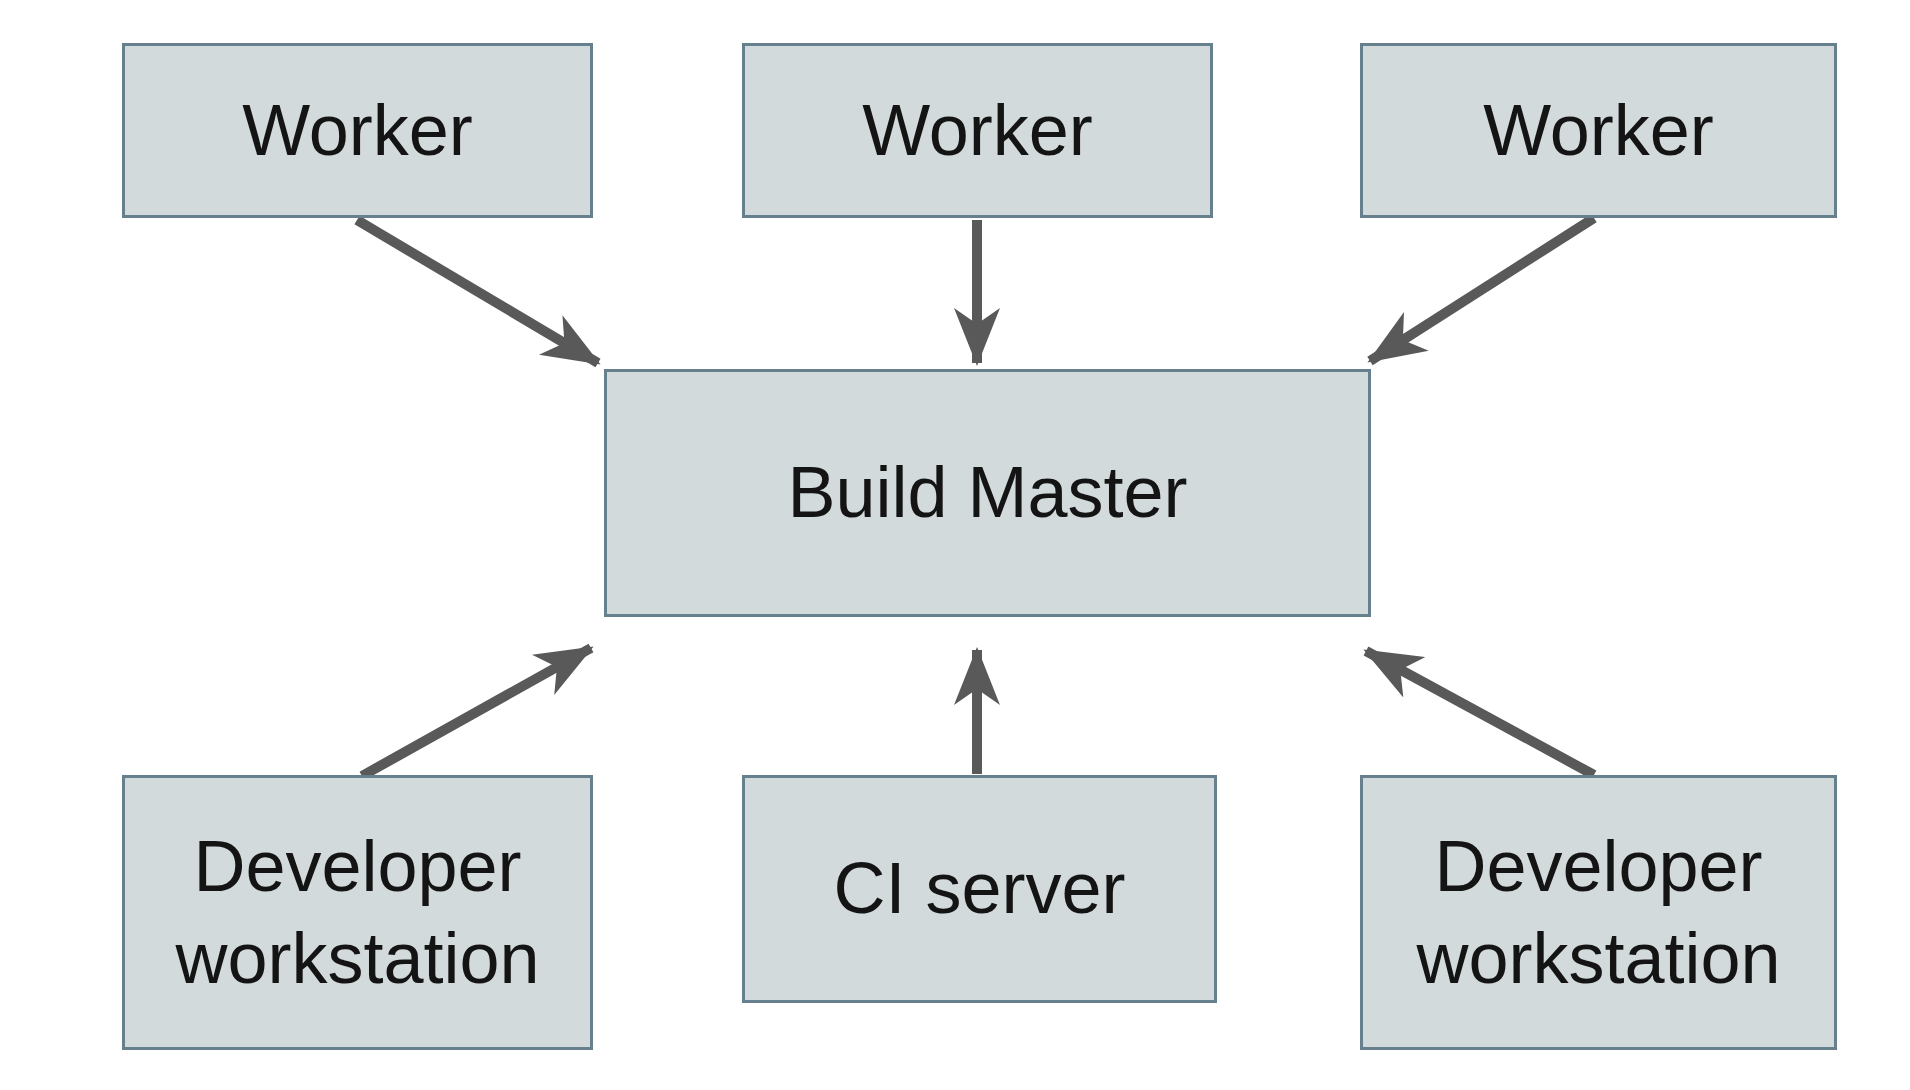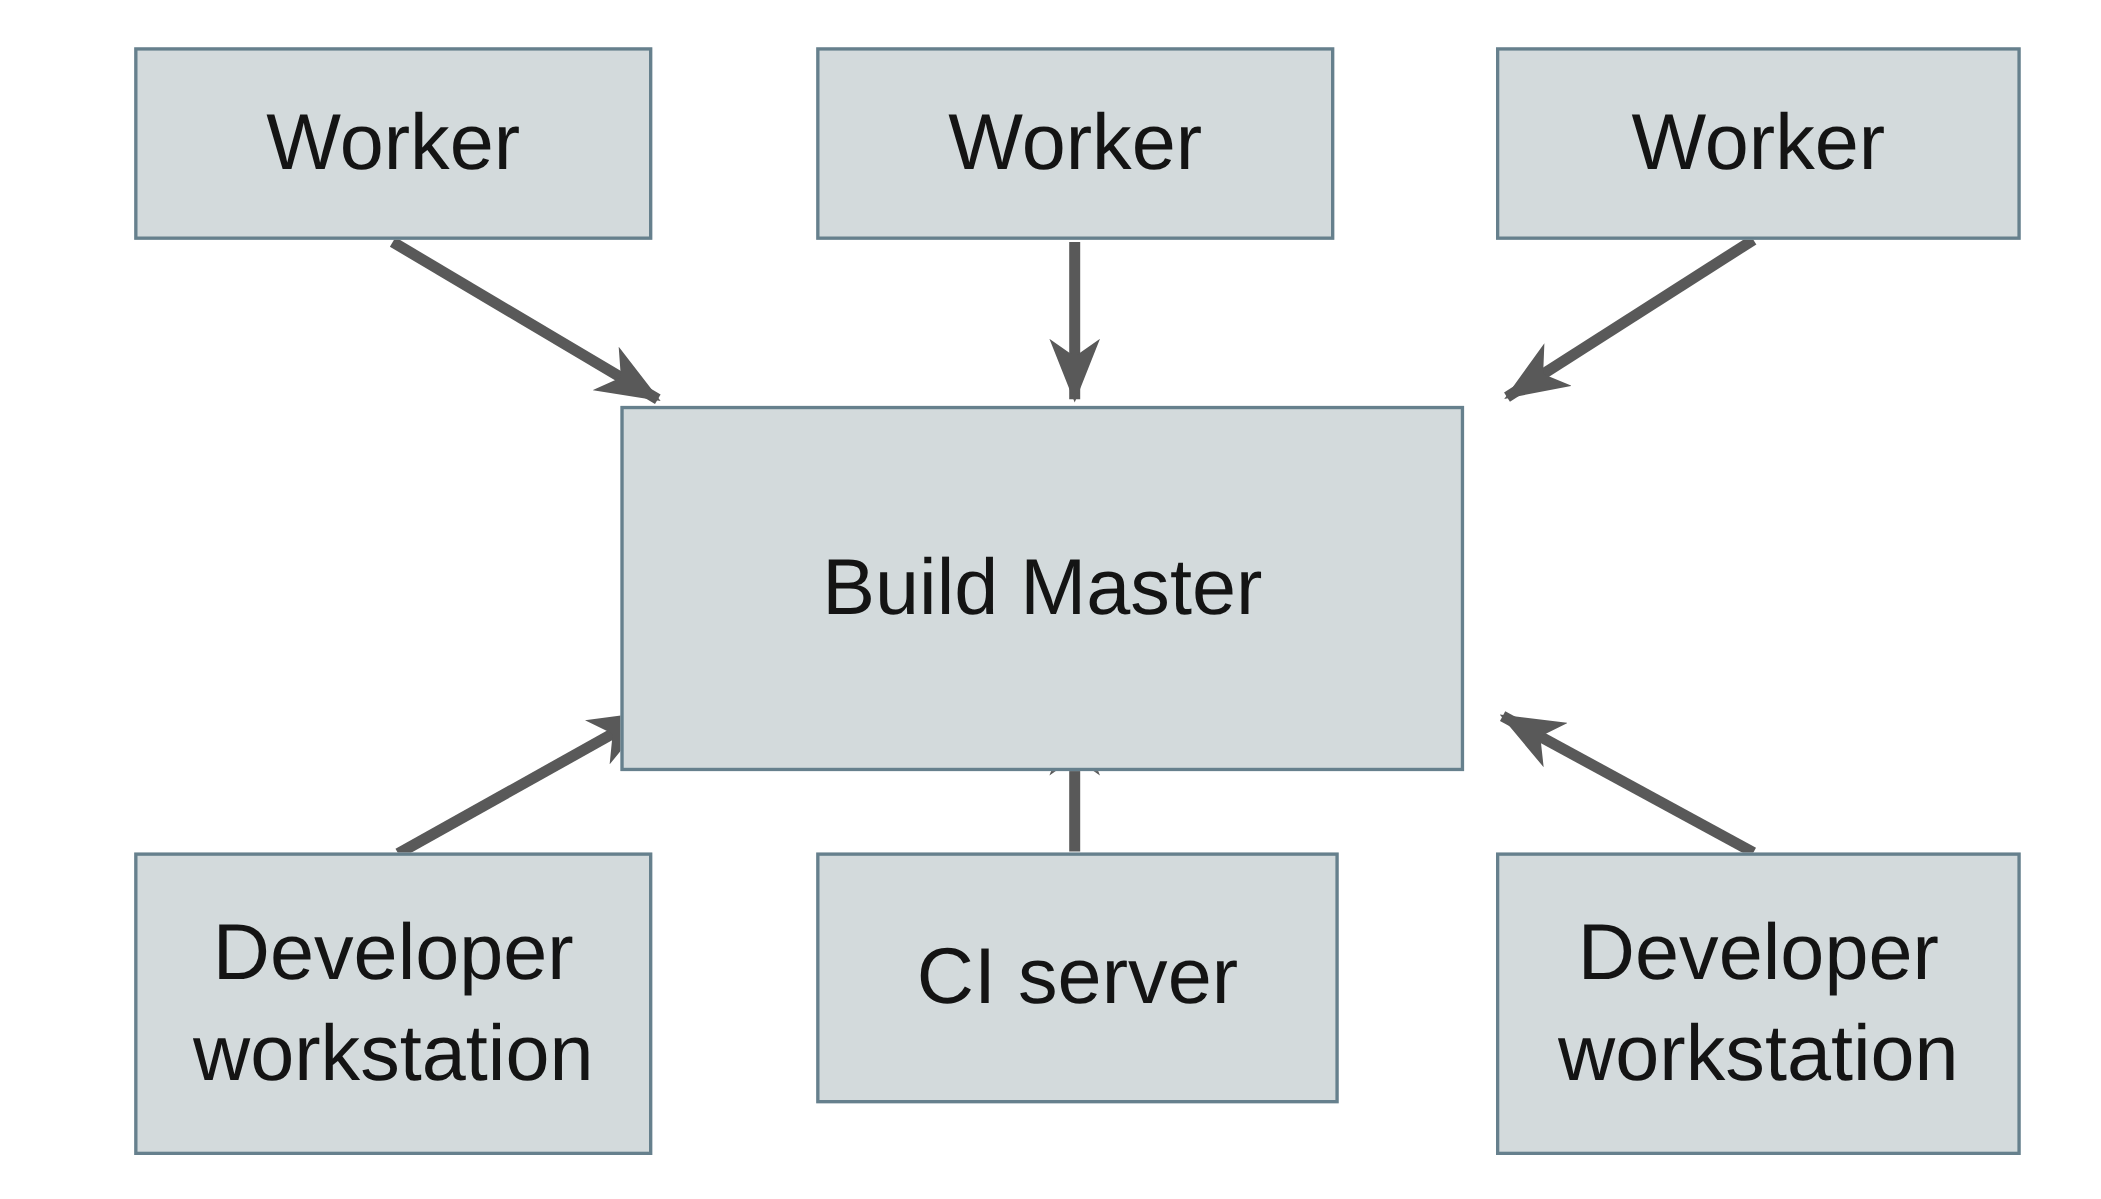--- a/index.html
+++ b/index.html
@@ -30,21 +30,21 @@
     left: 0; top: 0;
     width: 1910px; height: 1090px;
     pointer-events: none;
   }
   .edge { stroke: #595959; stroke-width: 10; }
 
   
   #worker-1              { left: 122px;  top: 43px;  width: 471px; height: 175px; }
   #worker-2              { left: 742px;  top: 43px;  width: 471px; height: 175px; }
   #worker-3              { left: 1360px; top: 43px;  width: 477px; height: 175px; }
-  #build-master          { left: 564px;  top: 369px; width: 767px; height: 332px; }
+  #build-master          { left: 604px;  top: 369px; width: 767px; height: 248px; }
   #dev-workstation-left  { left: 122px;  top: 775px; width: 471px; height: 275px; }
   #ci-server             { left: 742px;  top: 775px; width: 475px; height: 228px; }
   #dev-workstation-right { left: 1360px; top: 775px; width: 477px; height: 275px; }
 </style>
 </head>
 <body>
 
 <div id="canvas">
 
   <svg id="edges" viewBox="0 0 1910 1090" xmlns="http://www.w3.org/2000/svg">

